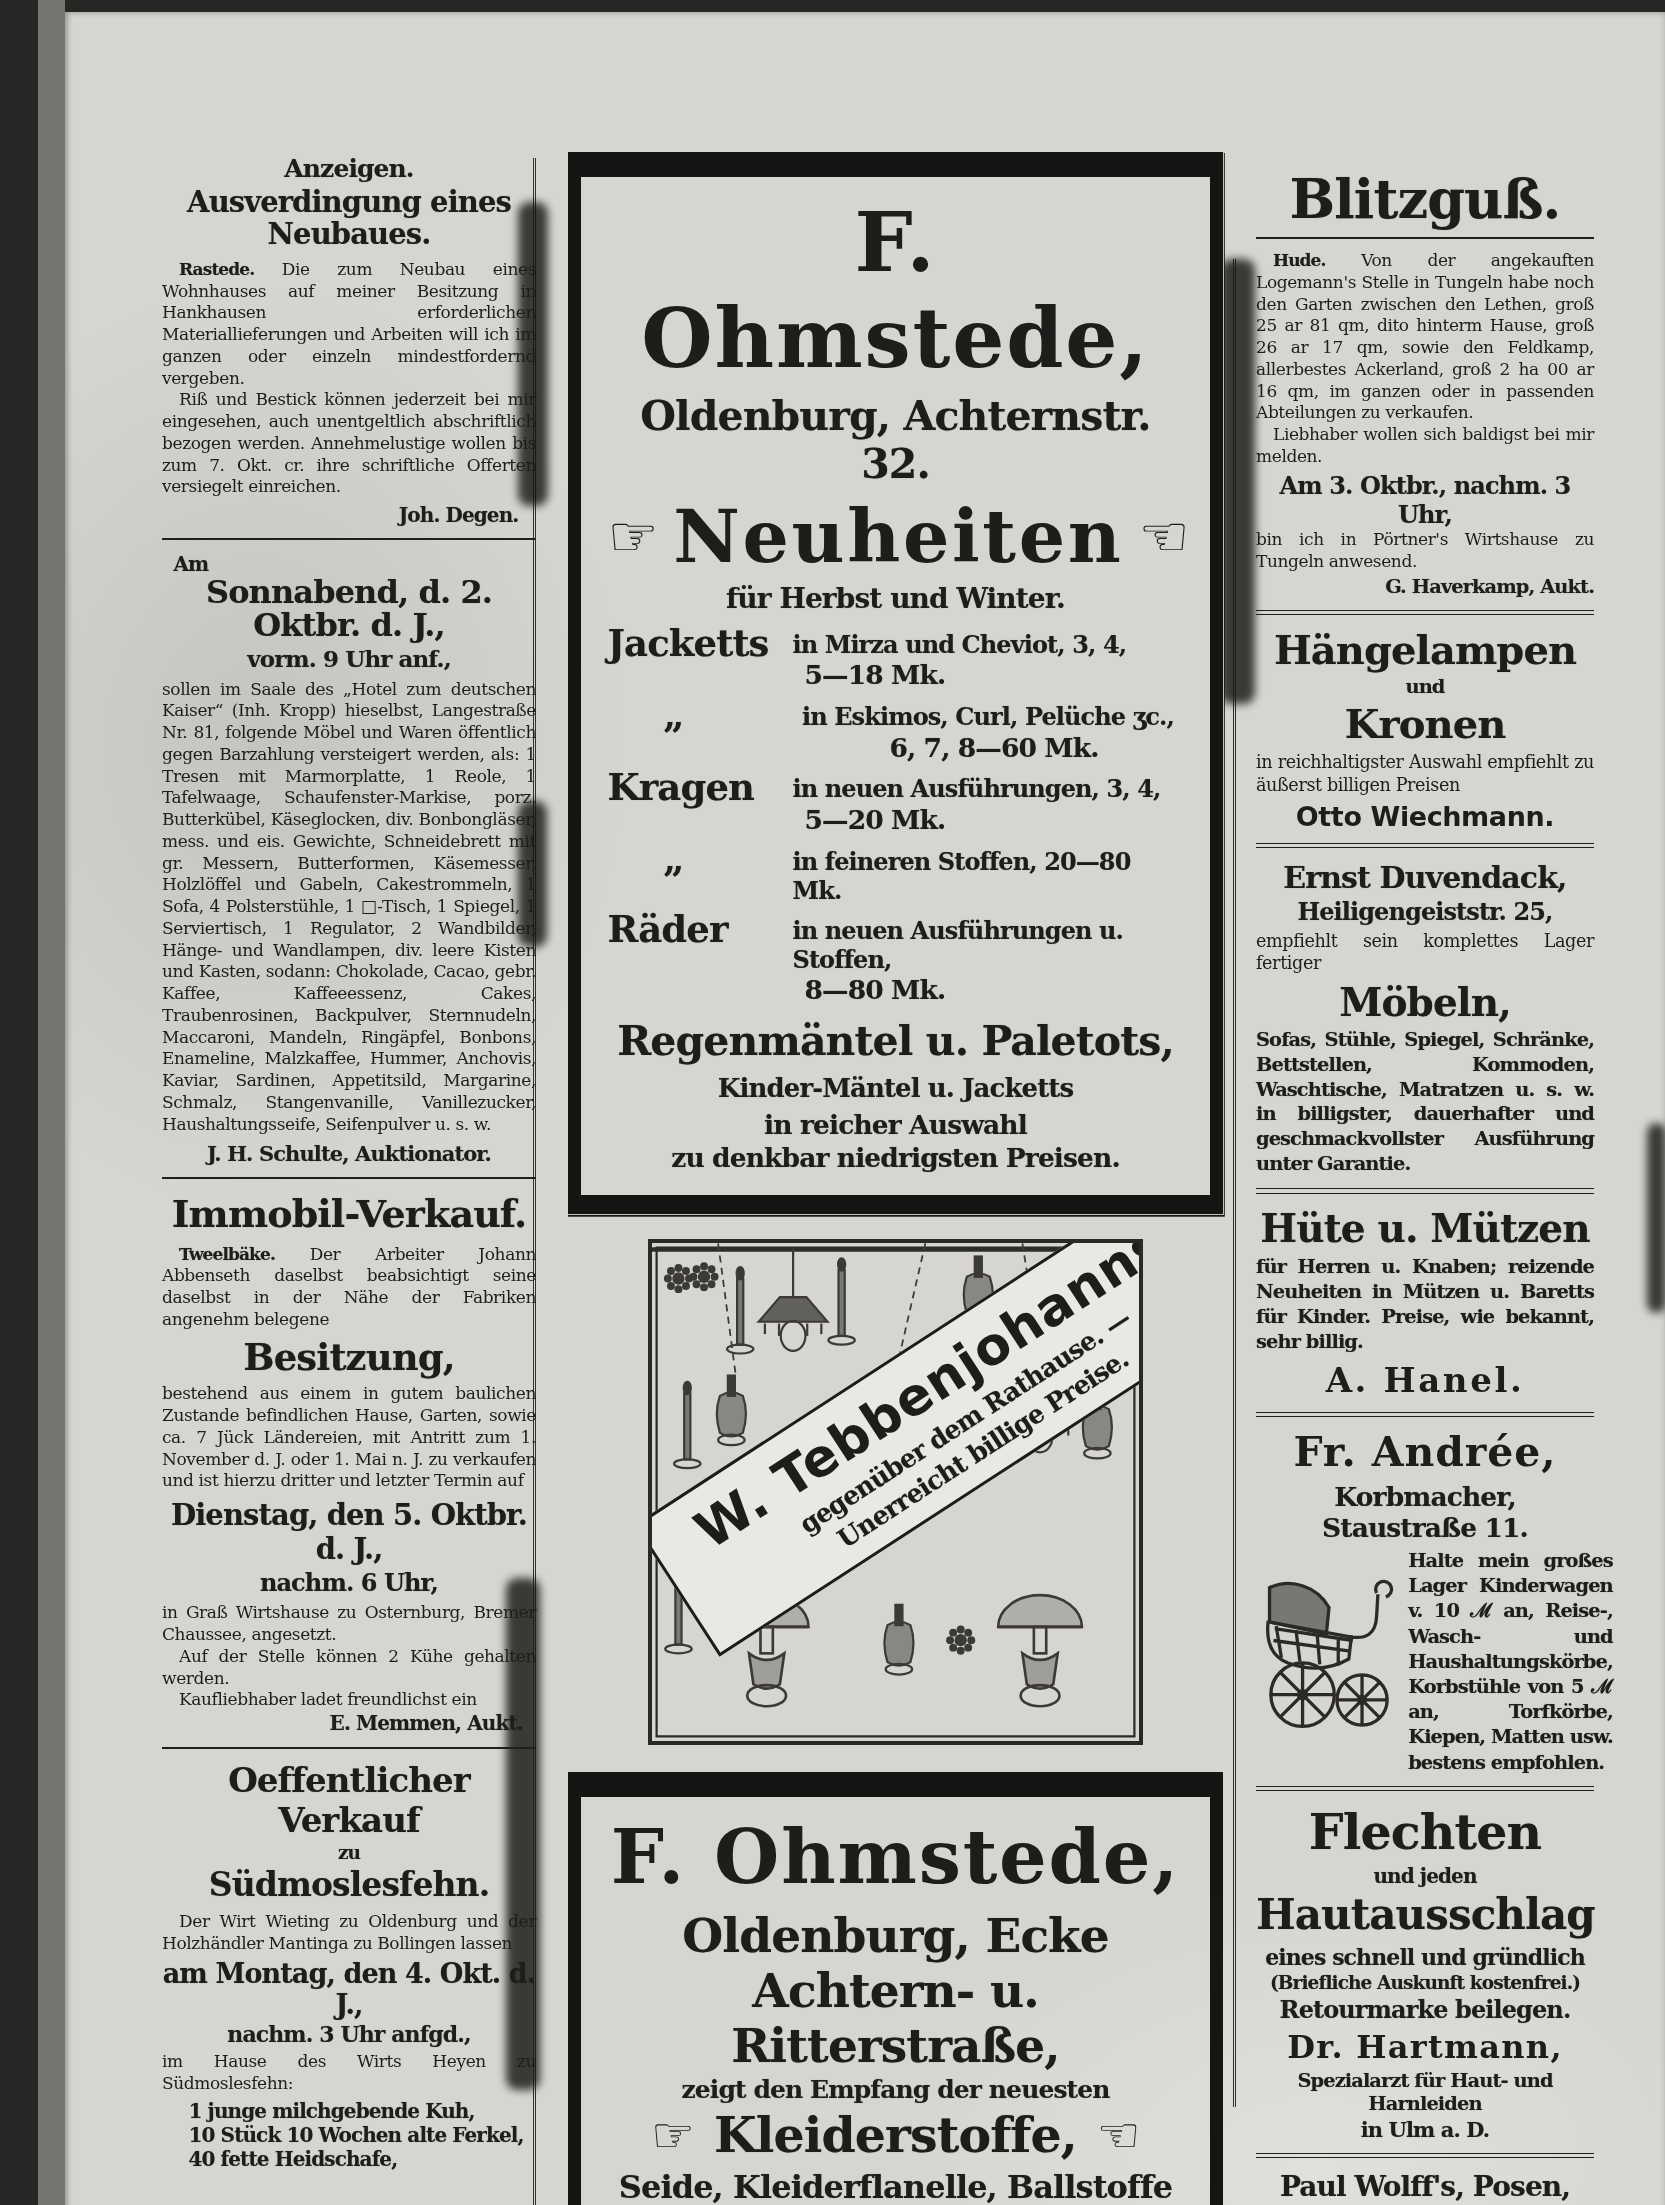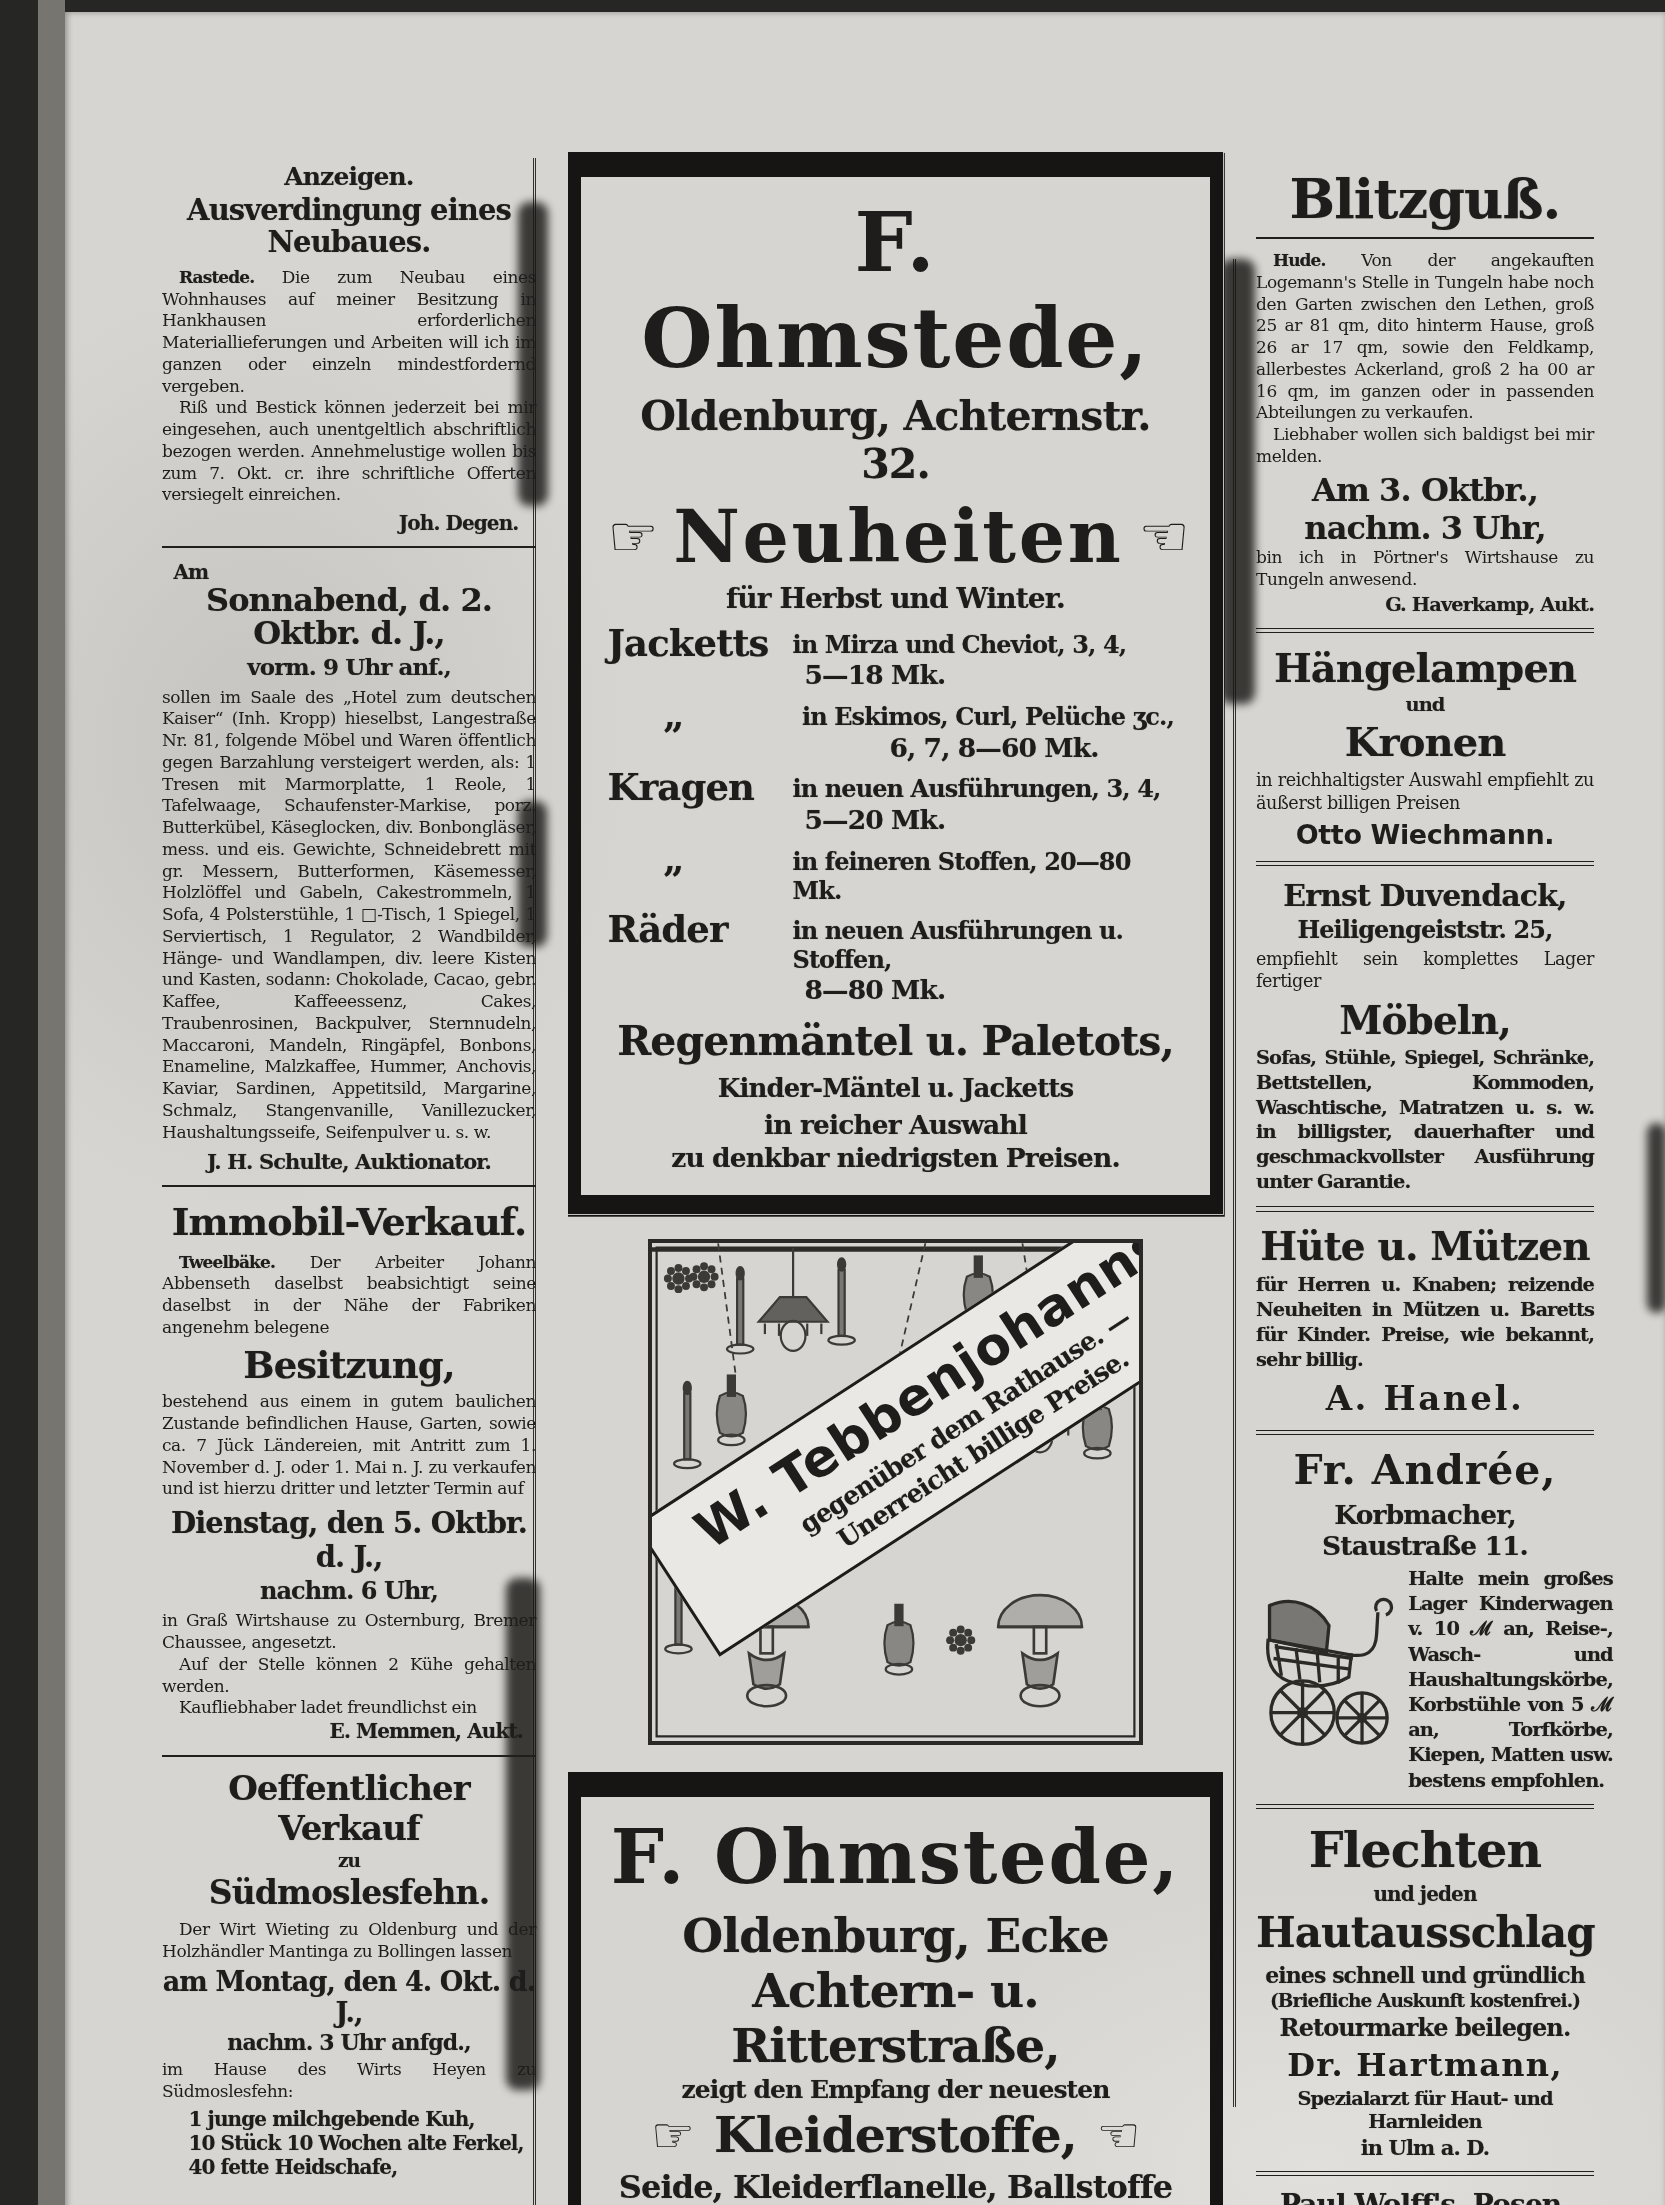--- a/index.html
+++ b/index.html
@@ -12,21 +12,21 @@
   .edge-mid{position:absolute;left:38px;top:0;width:27px;height:2458px;background:#77756f;}
   .paper{
     position:absolute;left:65px;top:11.5px;width:1600px;height:2446px;overflow:hidden;
     background:
       radial-gradient(ellipse 617px 397px at 78% 88%, rgba(235,234,230,.5), rgba(235,234,230,0) 70%),
       radial-gradient(ellipse 529px 662px at 12% 30%, rgba(120,118,112,.18), rgba(120,118,112,0) 70%),
       #d6d5d1;
     box-shadow:inset 1.8px 0 6.2px rgba(0,0,0,.35);
   }
   .col{position:absolute;}
-  .col-left{left:97px;top:150px;width:374px;}
+  .col-left{left:97px;top:142px;width:374px;}
   .col-center{left:503px;top:140px;width:655px;}
   .col-right{left:1191px;top:155px;width:338px;}
 
   .frak{font-family:"DejaVu Serif",serif;font-weight:bold;letter-spacing:-0.9px;text-shadow:0 0 0.9px rgba(25,24,22,.45);}
   .roman{font-family:"DejaVu Serif",serif;}
   .sans{font-family:"DejaVu Sans",sans-serif;}
   .b{font-weight:bold}.c{text-align:center}.r{text-align:right}
   p{margin:0;}
   .txt{font-size:17px;line-height:1.28;text-align:justify;}
   .ind{text-indent:17px;}
@@ -250,21 +250,21 @@
   </div>
 
   <div class="col col-right">
 
     <h1 class="frak c" style="font-size:54px;margin:0;">Blitzguß.</h1>
     <div class="rule1" style="margin-top:6.2px;"></div>
 
     <div>
       <p class="txt ind" style="font-size:17px;"><span class="frak">Hude.</span> <span>Von der angekauften Logemann's Stelle in Tungeln habe noch den Garten zwischen den Lethen, groß 25 ar 81 qm, dito hinterm Hause, groß 26 ar 17 qm, sowie den Feldkamp, allerbestes Ackerland, groß 2 ha 00 ar 16 qm, im ganzen oder in passenden Abteilungen zu verkaufen.</span></p>
       <p class="txt ind" style="font-size:17px;">Liebhaber wollen sich baldigst bei mir melden.</p>
-      <p class="frak c" style="font-size:32px;margin-top:3.5px;">Am 3. Oktbr., nachm. 3 Uhr,</p>
+      <p class="frak c" style="font-size:24px;margin-top:3.5px;">Am 3. Oktbr., nachm. 3 Uhr,</p>
       <p class="txt" style="font-size:17px;">bin ich in Pörtner's Wirtshause zu Tungeln anwesend.</p>
       <p class="r frak" style="font-size:19.4px;margin-top:2.6px;">G. Haverkamp, Aukt.</p>
     </div>
 
     <div class="rule2"></div>
 
     <div>
       <h2 class="frak c" style="font-size:40px;margin:0;">Hängelampen</h2>
       <p class="frak c" style="font-size:19.4px;margin:1.8px 0;">und</p>
       <h2 class="frak c" style="font-size:40px;margin:0 0 4.4px 0;">Kronen</h2>

